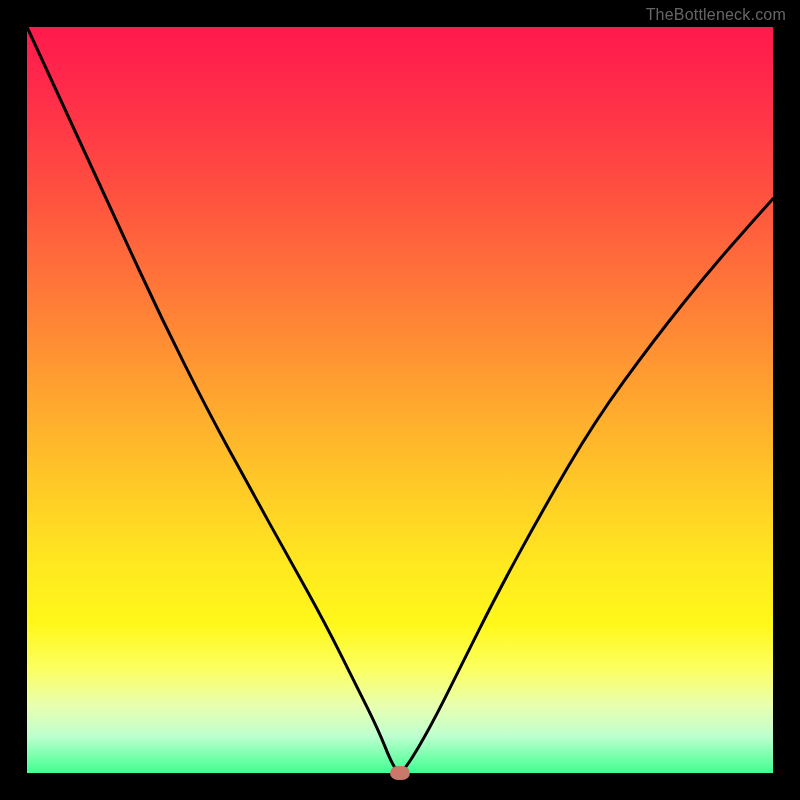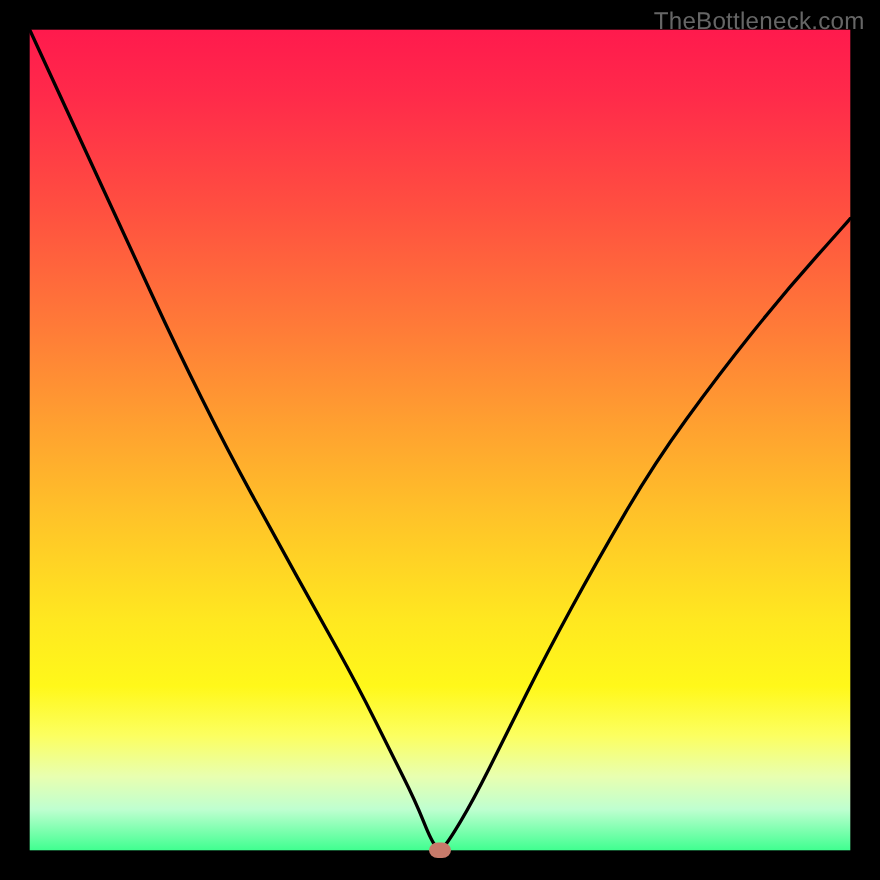--- a/index.html
+++ b/index.html
@@ -10,21 +10,21 @@
     background: #000;
     position: relative;
     font-family: Arial, Helvetica, sans-serif;
     overflow: hidden;
   }
   .watermark {
     position: absolute;
     top: 6px;
     right: 14px;
     color: #666;
-    font-size: 22px;
+    font-size: 16px;
     font-weight: 500;
     z-index: 10;
     letter-spacing: 0.2px;
   }
   .plot-area {
     position: absolute;
     left: 27px;
     top: 27px;
     width: 746px;
     height: 746px;

